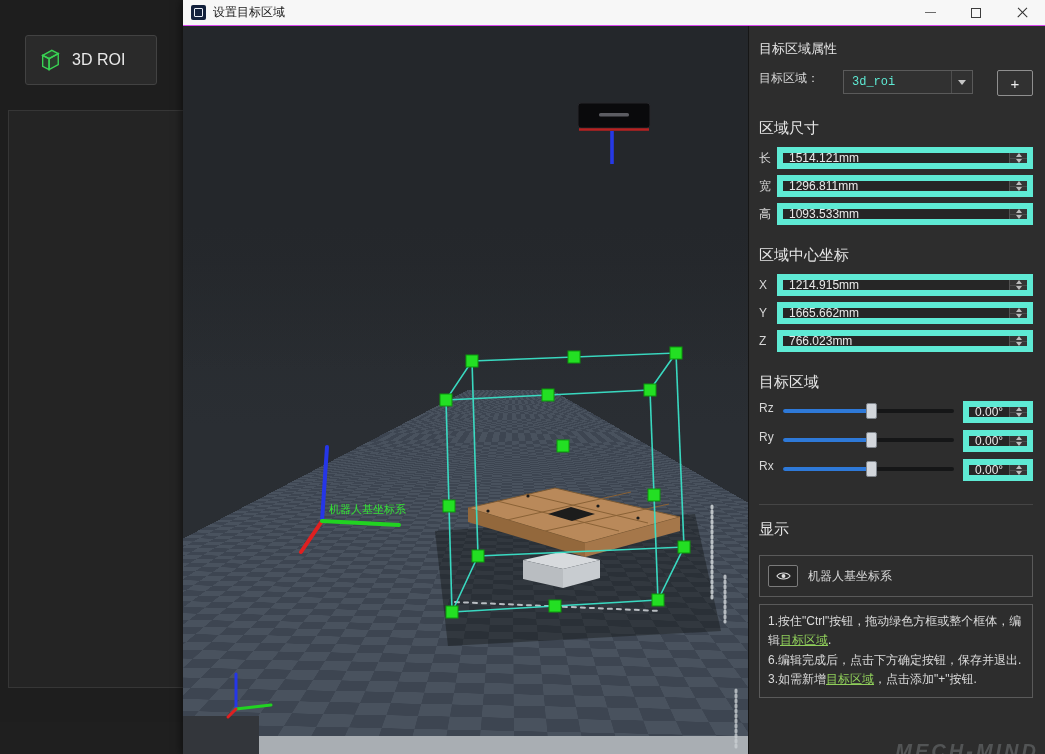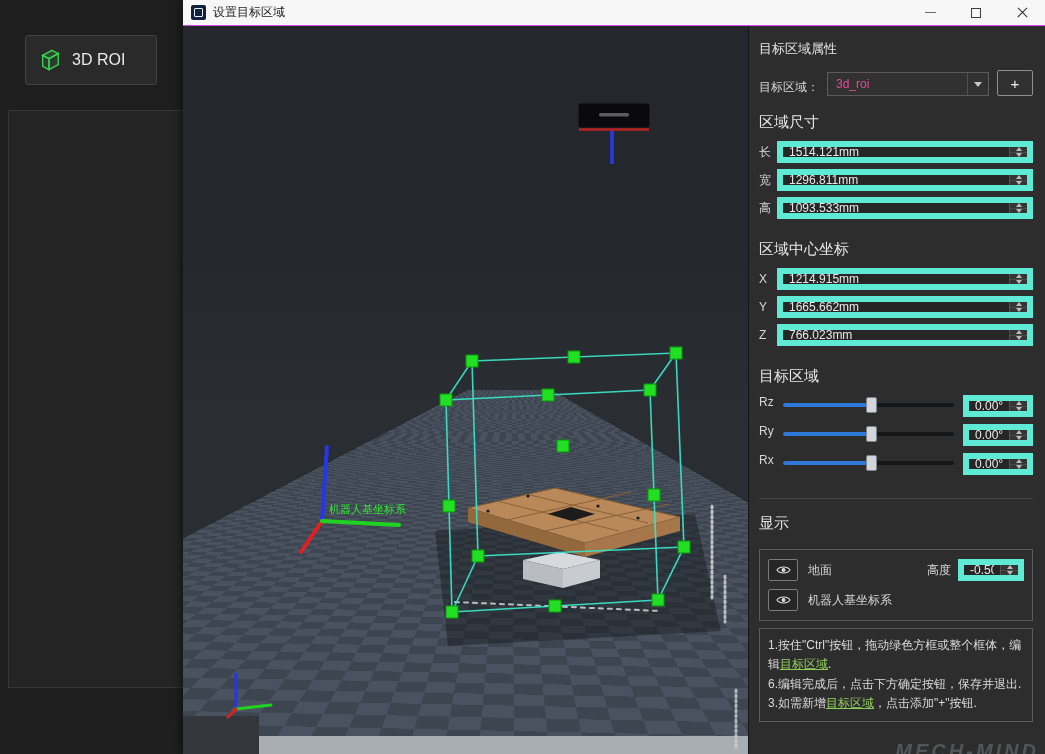--- a/index.html
+++ b/index.html
@@ -46,25 +46,25 @@
   svg.overlay{position:absolute;left:0;top:0;display:block;}
 
   
   .panel{position:relative;width:297px;height:728px;background:#2d2d2d;box-sizing:border-box;
          padding:12px 12px 10px 10px;border-left:1px solid #161616;color:#d6d6d6;font-size:12px;
          display:flex;flex-direction:column;overflow:hidden;}
   .panel-header{font-size:13px;color:#e6e6e6;margin:2px 0 12px;}
   .sec-title{font-size:15px;color:#e6e6e6;margin:15px 0 9px;}
   .row{display:flex;align-items:center;margin-bottom:6px;}
   .row .lbl{width:18px;flex:none;color:#d6d6d6;}
-  .combo-row{display:flex;align-items:flex-end;margin-bottom:2px;}
+  .combo-row{display:flex;align-items:flex-start;margin-bottom:8px;gap:16px;}
   .combo-lbl{margin-right:8px;}
   .combo{flex:1;height:24px;background:#313131;border:1px solid #5a5a5a;display:flex;align-items:center;
          box-sizing:border-box;cursor:pointer;}
-  .combo .val{flex:1;padding:0 8px;color:#ec4899;}
+  .combo .val{flex:1;padding:0 8px;color:#5eead4;font-family:Liberation Mono, monospace;}
   .combo .dd{width:20px;height:100%;display:flex;align-items:center;justify-content:center;border-left:1px solid #4e4e4e;}
   .tri-down{width:0;height:0;border-left:4px solid transparent;border-right:4px solid transparent;border-top:5px solid #c6c6c6;}
   .plus-btn{width:34px;height:24px;margin-left:8px;background:#313131;border:1px solid #8f8f8f;border-radius:2px;
             color:#eee;font-size:15px;display:flex;align-items:center;justify-content:center;flex:none;cursor:pointer;}
 
   .field{flex:1;display:flex;height:22px;background:#262626;border:6px solid #5eead4;box-sizing:border-box;}
   input.num{flex:1;min-width:0;background:transparent;border:none;outline:none;color:#e9e9e9;
             font-size:12px;padding:0 6px;font-family:inherit;}
   .spin{width:17px;flex:none;border-left:1px solid #525252;display:flex;flex-direction:column;}
   .spin i{flex:1;position:relative;background:#353535;cursor:pointer;}
@@ -348,37 +348,20 @@
         <div class="sec-title">显示</div>
 
         <div class="disp-box">
           <div class="disp-row">
             <span class="eye-btn">
               <svg width="15" height="10" viewBox="0 0 16 10">
                 <path d="M1 5 C4 0.8 12 0.8 15 5 C12 9.2 4 9.2 1 5 Z" fill="none" stroke="#ddd" stroke-width="1.2"></path>
                 <circle cx="8" cy="5" r="2.1" fill="#ddd"></circle>
               </svg>
             </span>
-            <span>地面</span>
-            <span class="height-lbl">高度</span>
-            <span class="field hfield">
-              <input class="num" value="-0.50m" style="">
-              <span class="spin">
-                  <i class="up"></i>
-                  <i class="down"></i>
-                </span>
-            </span>
-          </div>
-          <div class="disp-row">
-            <span class="eye-btn">
-              <svg width="15" height="10" viewBox="0 0 16 10">
-                <path d="M1 5 C4 0.8 12 0.8 15 5 C12 9.2 4 9.2 1 5 Z" fill="none" stroke="#ddd" stroke-width="1.2"></path>
-                <circle cx="8" cy="5" r="2.1" fill="#ddd"></circle>
-              </svg>
-            </span>
             <span>机器人基坐标系</span>
           </div>
         </div>
 
 
         <div class="tips-box">
           <div class="tip-line"><span>1.按住"Ctrl"按钮，拖动绿色方框或整个框体，编辑</span><a class="link">目标区域</a><span>.</span></div>
           <div class="tip-line">6.编辑完成后，点击下方确定按钮，保存并退出.</div>
           <div class="tip-line"><span>3.如需新增</span><a class="link">目标区域</a><span>，点击添加"+"按钮.</span></div>
         </div>

